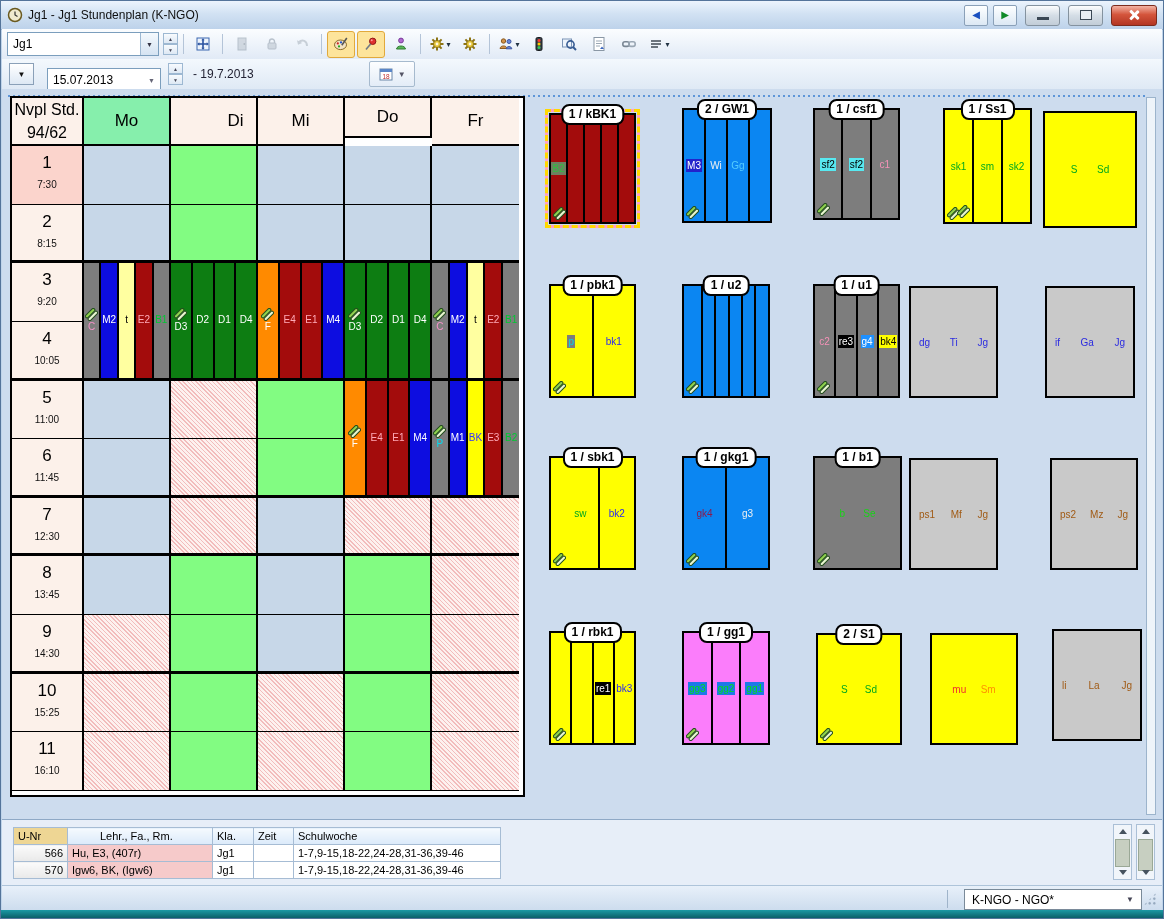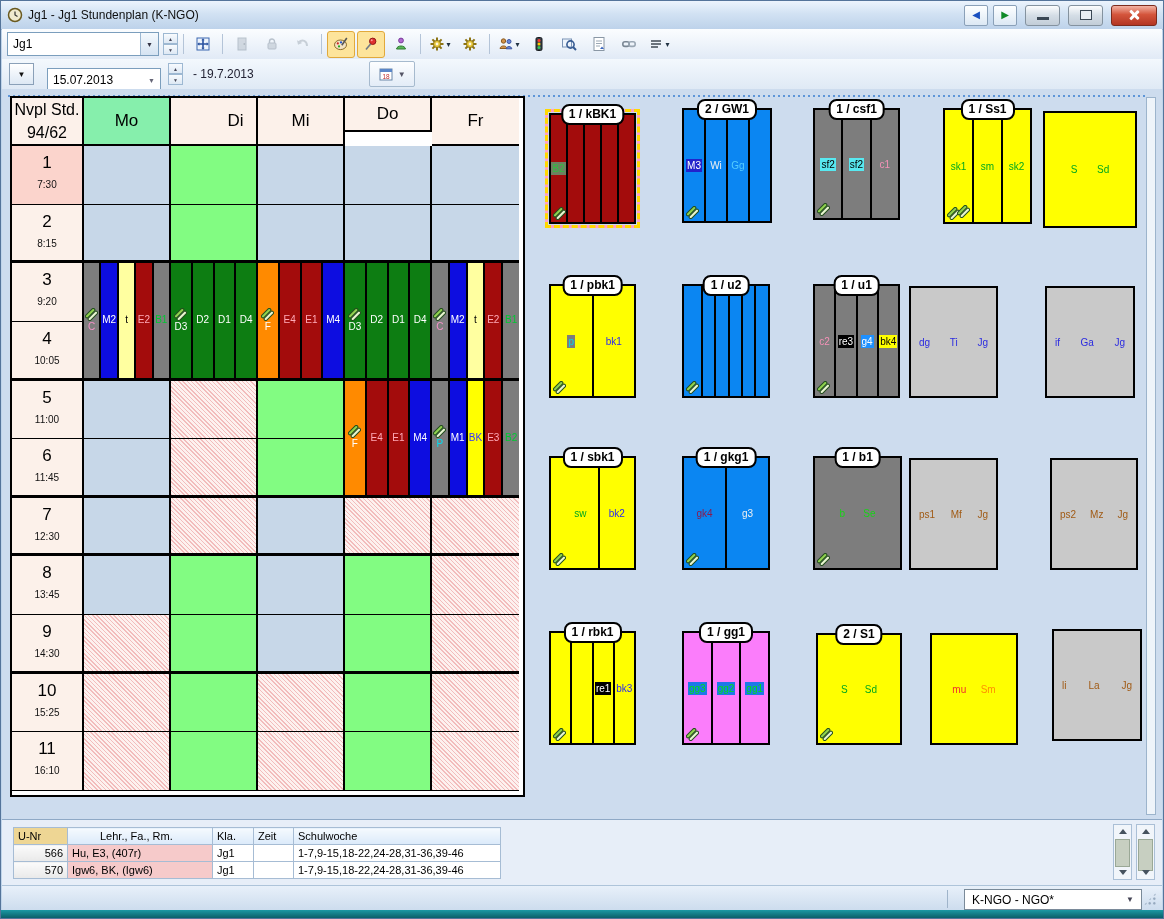--- a/index.html
+++ b/index.html
@@ -308,21 +308,21 @@
   <div class="client">
     <div class="splitdots"></div>
     <div id="timetable">
         <div class="cell hd corner bb2" style="left: 0px; top: 0px; width: 72px; height: 48px;">
           <span>Nvpl Std.</span>
           <span>94/62</span>
         </div>
         <div class="cell hd bb2 hl" style="left: 72px; top: 0px; width: 87px; height: 48px;">Mo</div>
         <div class="cell hd bb2" style="left: 159px; top: 0px; width: 87px; height: 48px; padding-left: 44px;">Di</div>
         <div class="cell hd bb2" style="left: 246px; top: 0px; width: 87px; height: 48px;">Mi</div>
-        <div class="cell hd bb2" style="left: 333px; top: 0px; width: 87px; height: 34px;">Do</div>
+        <div class="cell hd bb2" style="left: 333px; top: 0px; width: 87px; height: 40px;">Do</div>
         <div class="cell hd bb2 lastcol" style="left: 420px; top: 0px; width: 87px; height: 48px;">Fr</div>
         <div class="cell numcell p1" style="left: 0px; top: 48px; width: 72px; height: 58.6364px;">
           <span class="n">1</span>
           <span class="t">7:30</span>
         </div>
         <div class="cell c-blue" style="left: 72px; top: 48px; width: 87px; height: 58.6364px;"></div>
         <div class="cell c-green" style="left: 159px; top: 48px; width: 87px; height: 58.6364px;"></div>
         <div class="cell c-blue" style="left: 246px; top: 48px; width: 87px; height: 58.6364px;"></div>
         <div class="cell c-blue" style="left: 333px; top: 48px; width: 87px; height: 58.6364px;"></div>
         <div class="cell c-blue lastcol" style="left: 420px; top: 48px; width: 87px; height: 58.6364px;"></div>

